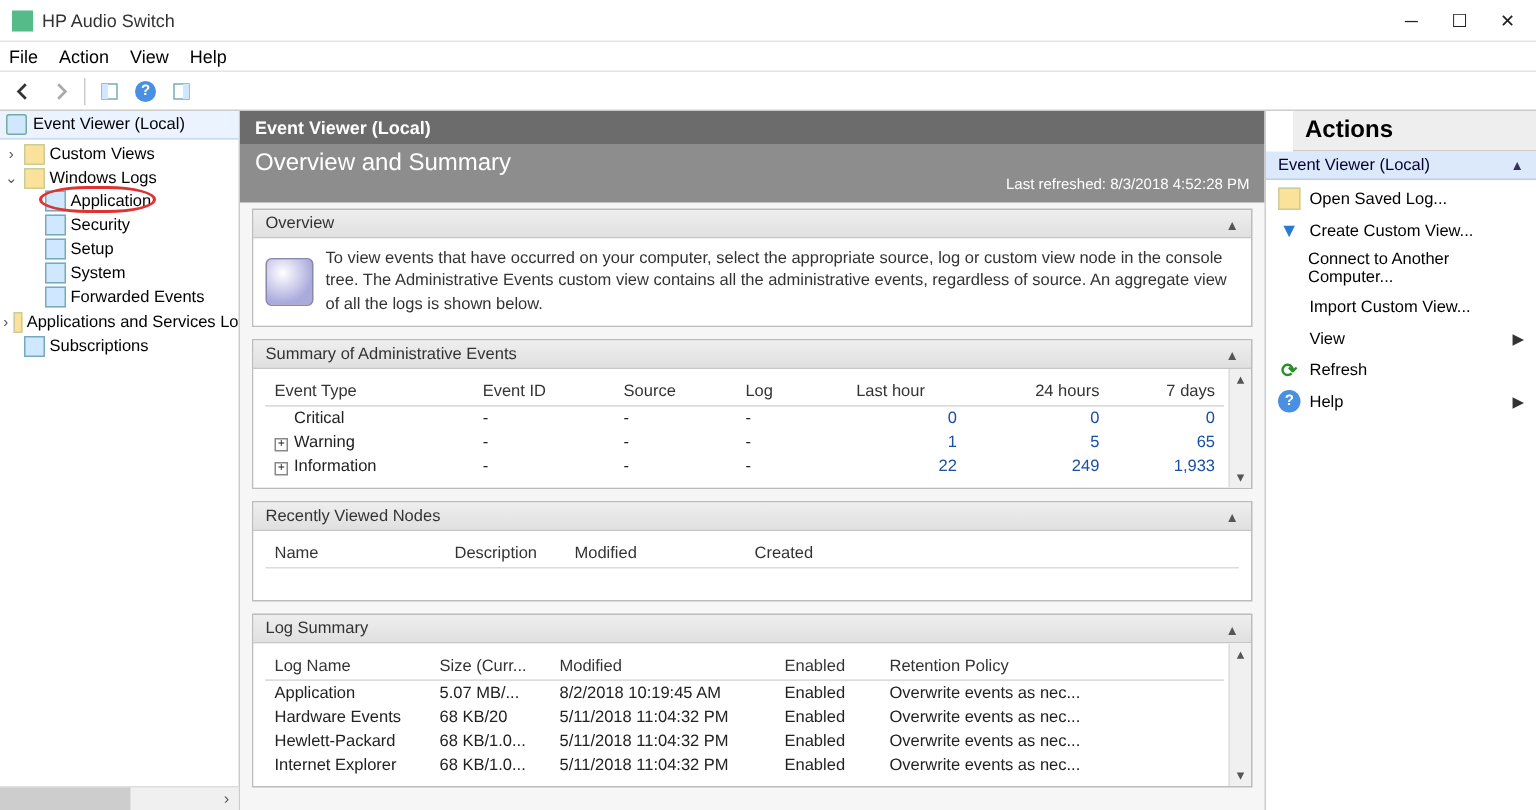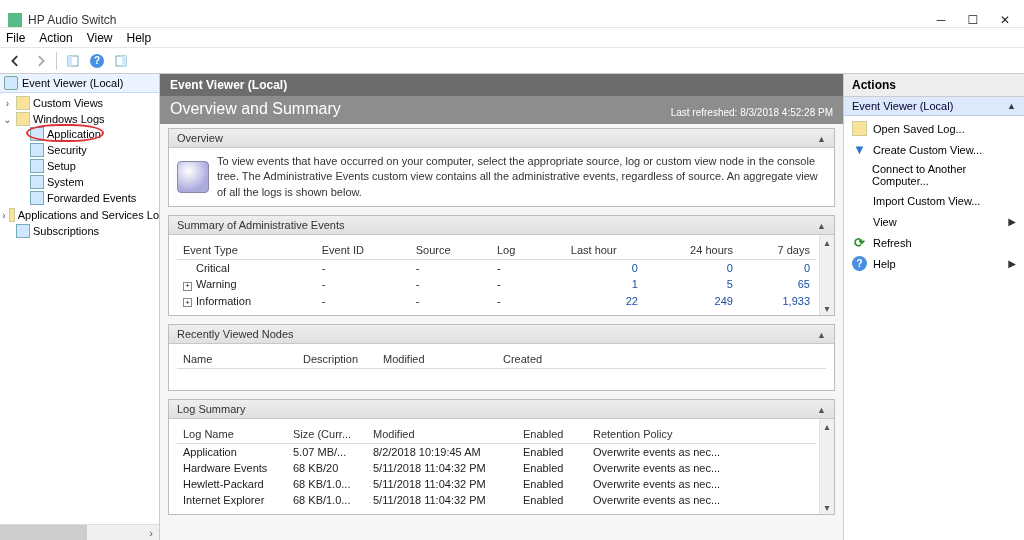--- a/index.html
+++ b/index.html
@@ -1,18 +1,18 @@
 <!DOCTYPE html>
 <html><head>
 <meta charset="utf-8">
 <style>
   * { box-sizing: border-box; margin: 0; padding: 0; }
   body { font-family: "Segoe UI", Tahoma, sans-serif; font-size: 11px; background: #fff; width: 1024px; height: 540px; overflow: hidden; }
   
-  .titlebar { height: 28px; display: flex; align-items: flex-end; padding: 0 8px; border-bottom: 1px solid #e5e5e5; }
+  .titlebar { height: 28px; display: flex; align-items: center; padding: 0 8px; border-bottom: 1px solid #e5e5e5; }
   .titlebar .icon { width: 14px; height: 14px; background: #5b8; margin-right: 6px; }
   .titlebar .title { flex: 1; font-size: 12px; color: #333; }
   .win-controls { display: flex; gap: 18px; padding-right: 4px;}
   .win-controls span { width: 14px; height: 14px; display: inline-flex; align-items: center; justify-content: center; font-size: 12px; color: #222; }
   
   .menubar { height: 20px; display: flex; align-items: center; padding: 0 6px; gap: 14px; font-size: 12px; color: #000; border-bottom: 1px solid #e5e5e5;}
   .menubar span { cursor: default; }
   
   .toolbar { height: 26px; display: flex; align-items: center; padding: 0 6px; gap: 4px; border-bottom: 1px solid #ccc; }
   .tool-btn { width: 20px; height: 20px; display: inline-flex; align-items: center; justify-content: center; border: 1px solid transparent; }
@@ -39,21 +39,21 @@
   .highlight-circle{ position:absolute; border:2px solid #d33; border-radius:50%/60%; pointer-events:none; width:78px; height:18px; }
   
   .tree-scrollbar{height:16px;border-top:1px solid #ddd;position:relative;background:#f0f0f0;}
   .tree-scrollbar .thumb{position:absolute;left:0;width:55%;height:100%;background:#cdcdcd;}
   .tree-scrollbar .arrow-l,.tree-scrollbar .arrow-r{position:absolute;top:0;width:16px;height:16px;display:flex;align-items:center;justify-content:center;color:#555;}
   .tree-scrollbar .arrow-l{left:0;} .tree-scrollbar .arrow-r{right:0;}
   
   
   .center-pane { flex:1; display:flex; flex-direction:column; border-right:1px solid #ccc; overflow:hidden; background:#f6f6f6;}
   .center-header { background:#6c6c6c; color:#fff; padding:4px 10px; font-size:12px; font-weight:600;}
-  .overview-bar{ background:#8d8d8d; color:#fff; display:flex; align-items:flex-end; padding:4px 10px 6px;}
+  .overview-bar{ background:#8d8d8d; color:#fff; display:flex; padding:4px 10px 6px;flex-direction:column;}
   .overview-bar .ov-title{font-size:16px;font-weight:400;}
   .overview-bar .ov-refresh{margin-left:auto;font-size:10px;}
   
   .panel{ margin:4px 8px; border:1px solid #bcbcbc;}
   .panel-head{background:linear-gradient(#eee,#e0e0e0); padding:3px 8px; font-size:11px; color:#333; display:flex; align-items:flex-end; border-bottom:1px solid #c7c7c7;}
   .panel-head .collapse{margin-left:auto;color:#555;font-size:9px;}
   .panel-body{background:#fff;padding:6px 8px;}
   
   .overview-row{display:flex;gap:8px;align-items:center;color:#333;line-height:1.4;}
   .overview-row .info-icon{width:32px;height:32px;flex-shrink:0; background:radial-gradient(circle at 35% 30%,#fff,#aad 70%);border:1px solid #88a;border-radius:4px;}
@@ -64,21 +64,21 @@
   .grid td.num{text-align:right;}
   .grid td.link{color:#1a4fa3;}
   .grid-wrap{position:relative;}
   .grid-wrap .vscroll{position:absolute;right:0;top:0;bottom:0;width:15px;background:#f0f0f0;border-left:1px solid #ddd;display:flex;flex-direction:column;align-items:center;}
   .grid-wrap .vscroll .arr{height:14px;display:flex;align-items:center;justify-content:center;color:#555;font-size:10px;}
   .grid-wrap .vscroll .track{flex:1;}
   .plus-box{display:inline-flex;width:9px;height:9px;border:1px solid #888;align-items:center;justify-content:center;font-size:8px;line-height:1;margin-right:4px;}
   
   
   .actions-pane{width:180px;display:flex;flex-direction:column;}
-  .actions-title{background:#eee;border-bottom:1px solid #ccc;padding:4px 8px;font-weight:600;font-size:12px;}
+  .actions-title{background:#eee;border-bottom:1px solid #ccc;padding:4px 8px;font-weight:600;font-size:16px;margin-left:18px;}
   .actions-sub{background:#dbe9fb;border-bottom:1px solid #b8cfed;padding:3px 8px;color:#003;display:flex;align-items:center;}
   .actions-sub .collapse{margin-left:auto;color:#335;font-size:9px;}
   .actions-list{padding:2px 0;}
   .action-item{display:flex;align-items:center;gap:6px;padding:3px 8px;color:#000;}
   .action-item .chev{margin-left:auto;color:#333;font-size:10px;}
   .a-icon{width:15px;height:15px;display:inline-flex;align-items:center;justify-content:center;}
   .ic-folder{background:#fbe29b;border:1px solid #cc9;}
   .ic-filter{color:#2a7ad1;font-size:13px;line-height:1;}
   .ic-refresh{color:#2a8f2a;font-size:13px;font-weight:bold;}
   .ic-help{background:#4a90e2;color:#fff;border-radius:50%;font-size:10px;font-weight:bold;}

